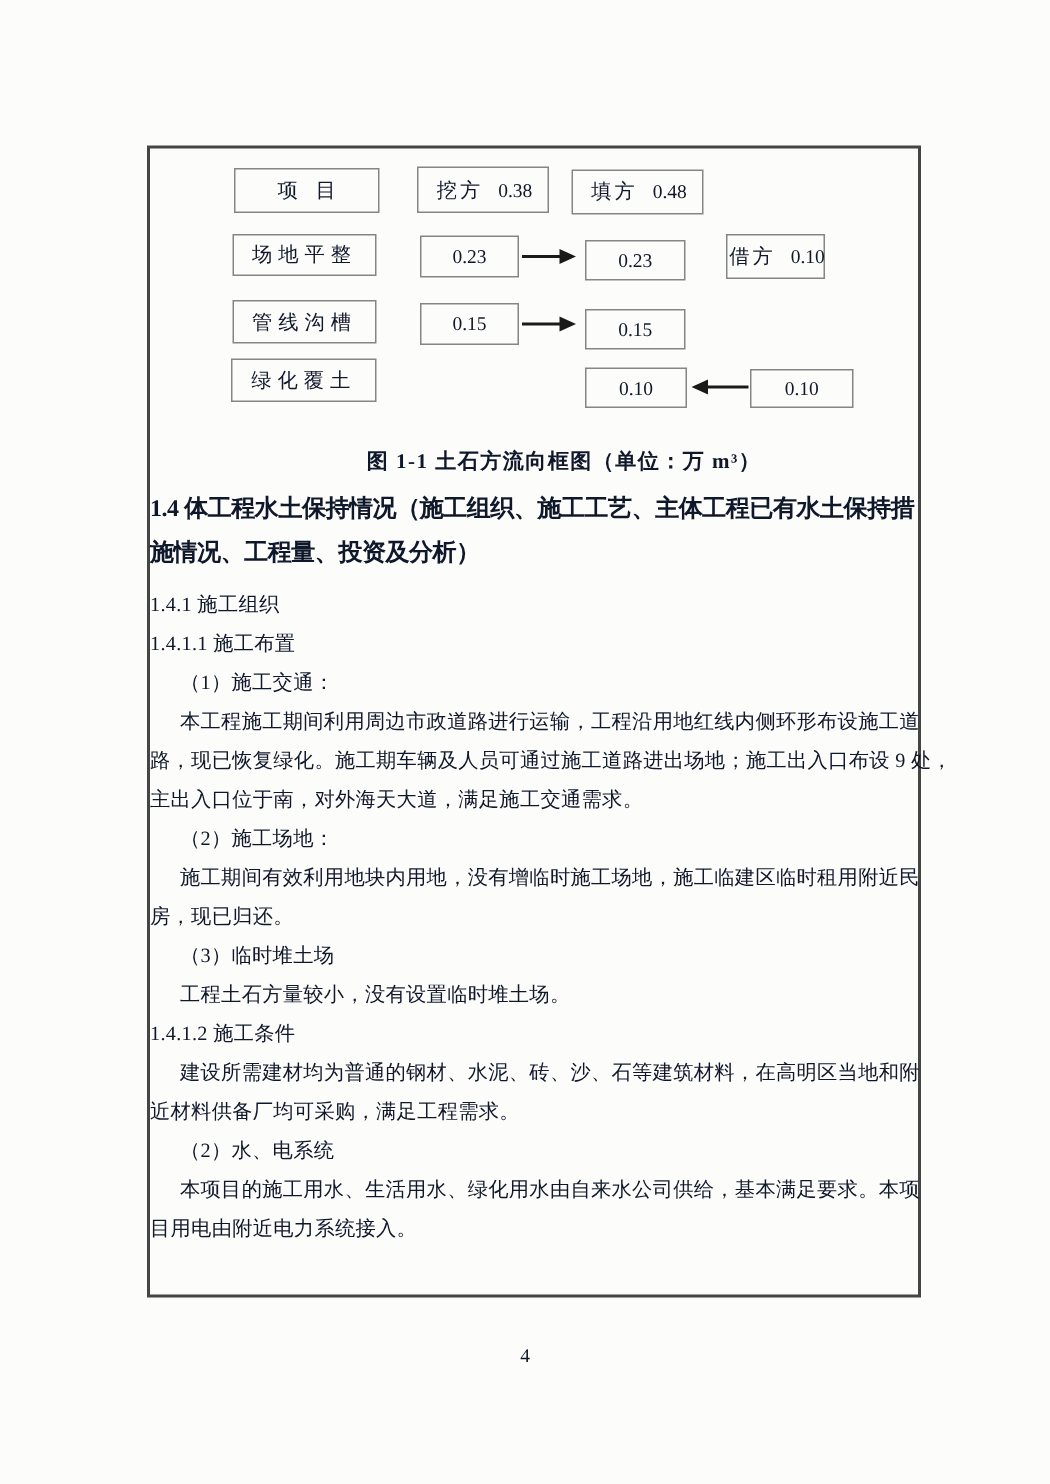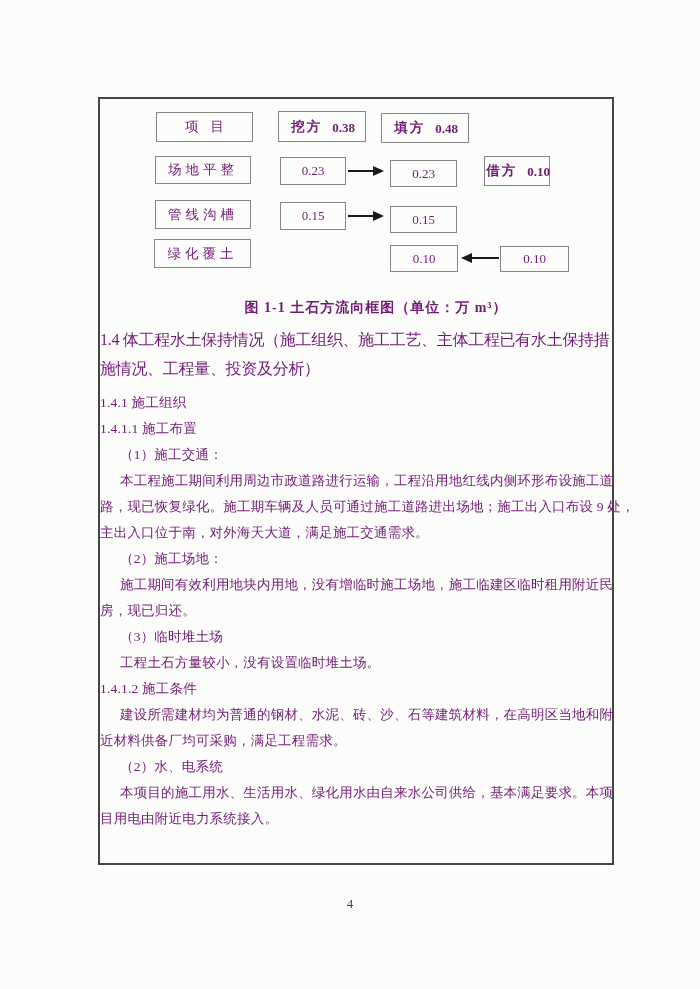--- a/index.html
+++ b/index.html
@@ -1,52 +1,52 @@
 <!DOCTYPE html>
 <html><head>
 <meta charset="utf-8">
 <style>
   html,body{margin:0;padding:0;}
   body{width:700px;height:989px;background:#ffffff;}
   .page{
     position:relative;width:700px;height:989px;overflow:hidden;
-    background:#fcfcfb;color:#701a75;
+    background:#fcfcfb;color:#0f172a;
     font-family:"Liberation Serif","DejaVu Serif",serif;
   }
   
   .frame{
     position:absolute;left:98px;top:97px;width:516px;height:768px;
     border:2px solid #454545;box-sizing:border-box;background:transparent;
   }
   
   .dbox{
     position:absolute;border:1px solid #858585;box-sizing:border-box;
     display:flex;align-items:center;justify-content:center;
     font-size:13.5px;background:transparent;white-space:nowrap;
   }
   .dlabel{letter-spacing:4px;padding-left:0;}
   .dlabel-wide{letter-spacing:12px;padding-left:12px;}
-  .pair{display:flex;align-items:flex-end;gap:10px;font-weight:bold;}
+  .pair{display:flex;align-items:center;gap:10px;}
   .pair .lab{letter-spacing:2px;padding-left:2px;}
   .pair .val{font-size:13px;}
   .num{font-size:13px;}
   
   .aline{position:absolute;height:2px;background:#1a1a1a;}
   .ahead{position:absolute;width:0;height:0;border-top:5px solid transparent;border-bottom:5px solid transparent;}
   .ahead.r{border-left:11px solid #1a1a1a;}
   .ahead.l{border-right:11px solid #1a1a1a;}
   
   .caption{
     position:absolute;left:98px;top:299px;width:516px;text-align:center;
     font-weight:bold;font-size:14px;letter-spacing:1px;white-space:nowrap;padding-left:20px;
   }
   
   .heading{
     position:absolute;left:100px;top:325px;width:514px;
-    font-weight:normal;font-size:16px;line-height:29px;letter-spacing:-0.3px;
+    font-weight:bold;font-size:16px;line-height:29px;letter-spacing:-0.3px;
   }
   .heading div{white-space:nowrap;}
   
   .bodytext{
     position:absolute;left:100px;top:390px;width:460px;
     font-size:13.5px;line-height:26px;letter-spacing:0.2px;
   }
   .bodytext div{white-space:nowrap;height:26px;}
   .ind{padding-left:20px;}
   

